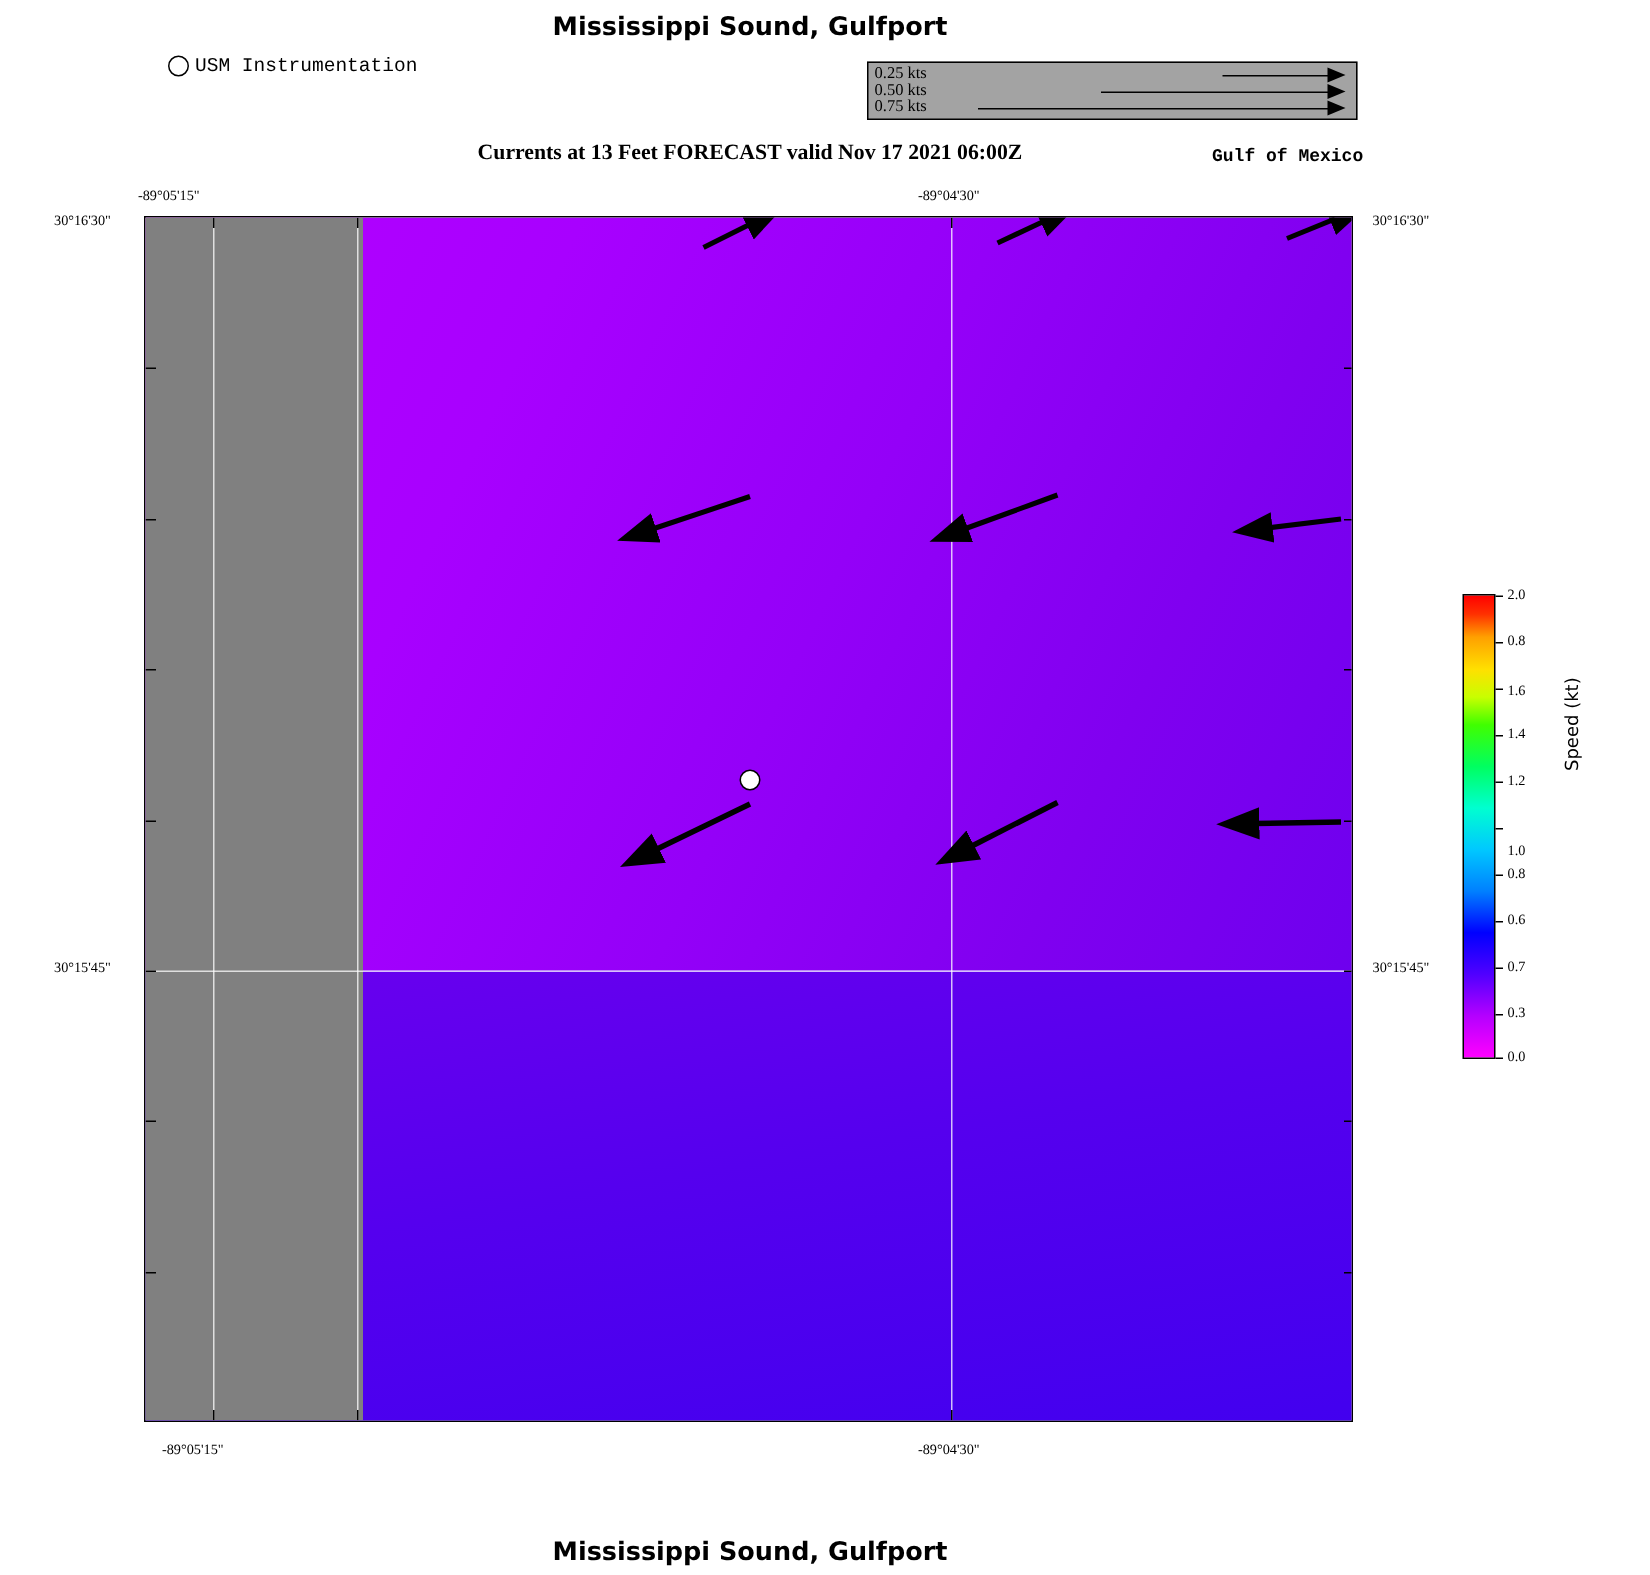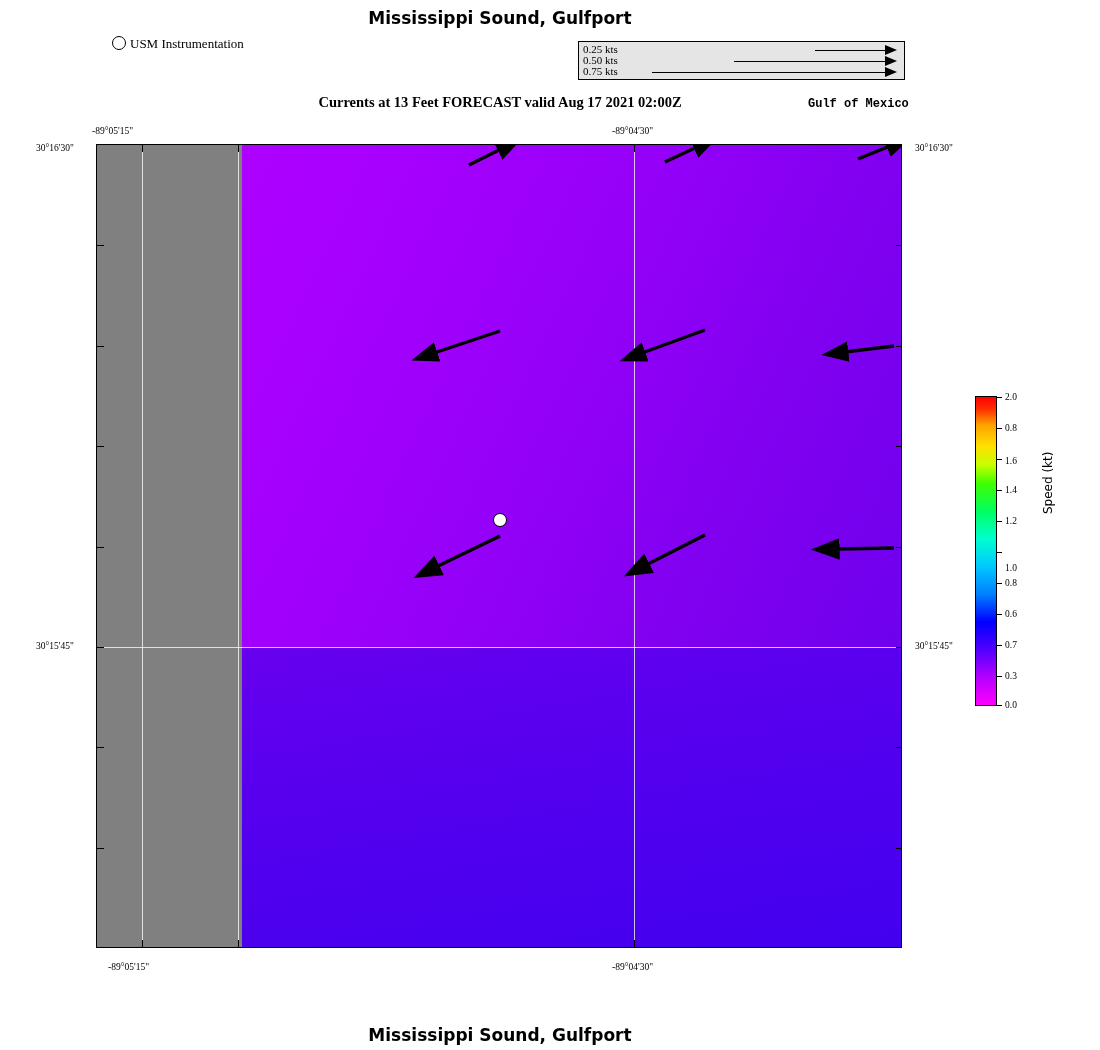--- a/index.html
+++ b/index.html
@@ -43,39 +43,39 @@
     left: 808px; top: 97px;
     font-size: 12px;
     font-weight: bold;
     font-family: Liberation Mono, monospace;
   }
 
   
   #instr-legend {
     left: 112px; top: 36px;
     display: flex;
-    align-items: flex-start;
+    align-items: center;
     gap: 4px;
     font-size: 13px;
-    font-family: Liberation Serif, serif;
+    font-family: Liberation Mono, monospace;
   }
   .instr-marker {
     width: 12px; height: 12px;
     border: 1.6px solid #000;
     border-radius: 50%;
     background: #fff;
     display: inline-block;
   }
 
   
   #vector-key {
     left: 578px; top: 41px;
     width: 325px; height: 37px;
     border: 1.2px solid #000;
-    background: #e5e5e5;
+    background: #a3a3a3;
   }
   .vk-row {
     position: absolute;
     left: 0;
     width: 100%;
     height: 12px;
   }
   .vk-label {
     position: absolute;
     left: 4px;
@@ -221,21 +221,21 @@
     <span class="vk-shaft" style="left:155px; width:153px;"></span>
     <span class="vk-head" style="left:306px;"></span>
   </div>
   <div class="vk-row" style="top:25px;">
     <span class="vk-label">0.75 kts</span>
     <span class="vk-shaft" style="left:73px; width:235px;"></span>
     <span class="vk-head" style="left:306px;"></span>
   </div>
 </div>
 
-<div class="abs" id="subtitle">Currents at 13 Feet FORECAST valid Aug 17 2021 02:00Z</div>
+<div class="abs" id="subtitle">Currents at 13 Feet FORECAST valid Nov 17 2021 06:00Z</div>
 <div class="abs" id="region-label">Gulf of Mexico</div>
 
 <div class="axis-label" style="left:92px; top:126px;">-89°05'15"</div>
 <div class="axis-label" style="left:612px; top:126px;">-89°04'30"</div>
 <div class="axis-label" style="left:108px; top:962px;">-89°05'15"</div>
 <div class="axis-label" style="left:612px; top:962px;">-89°04'30"</div>
 
 <div class="axis-label" style="left:36px; top:143px;">30°16'30"</div>
 <div class="axis-label" style="left:36px; top:641px;">30°15'45"</div>
 <div class="axis-label" style="left:915px; top:143px;">30°16'30"</div>

